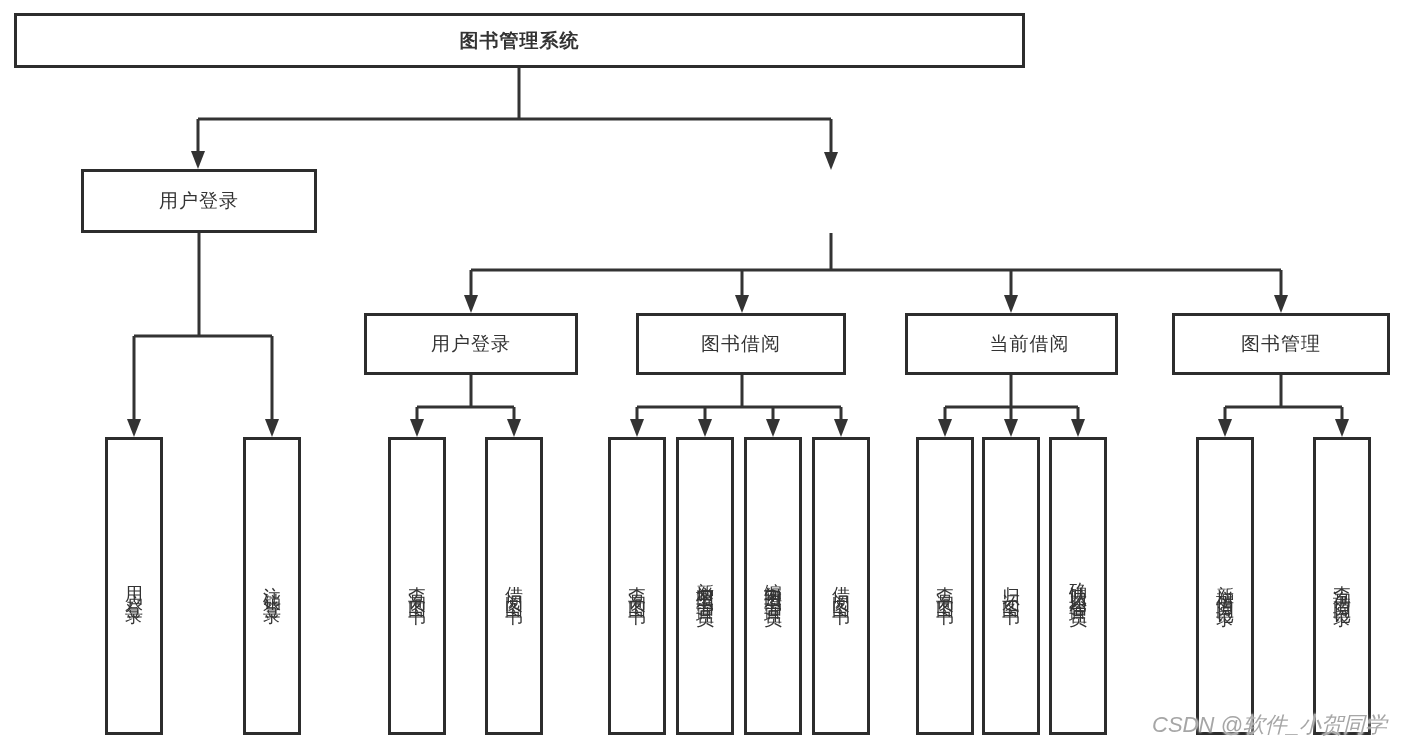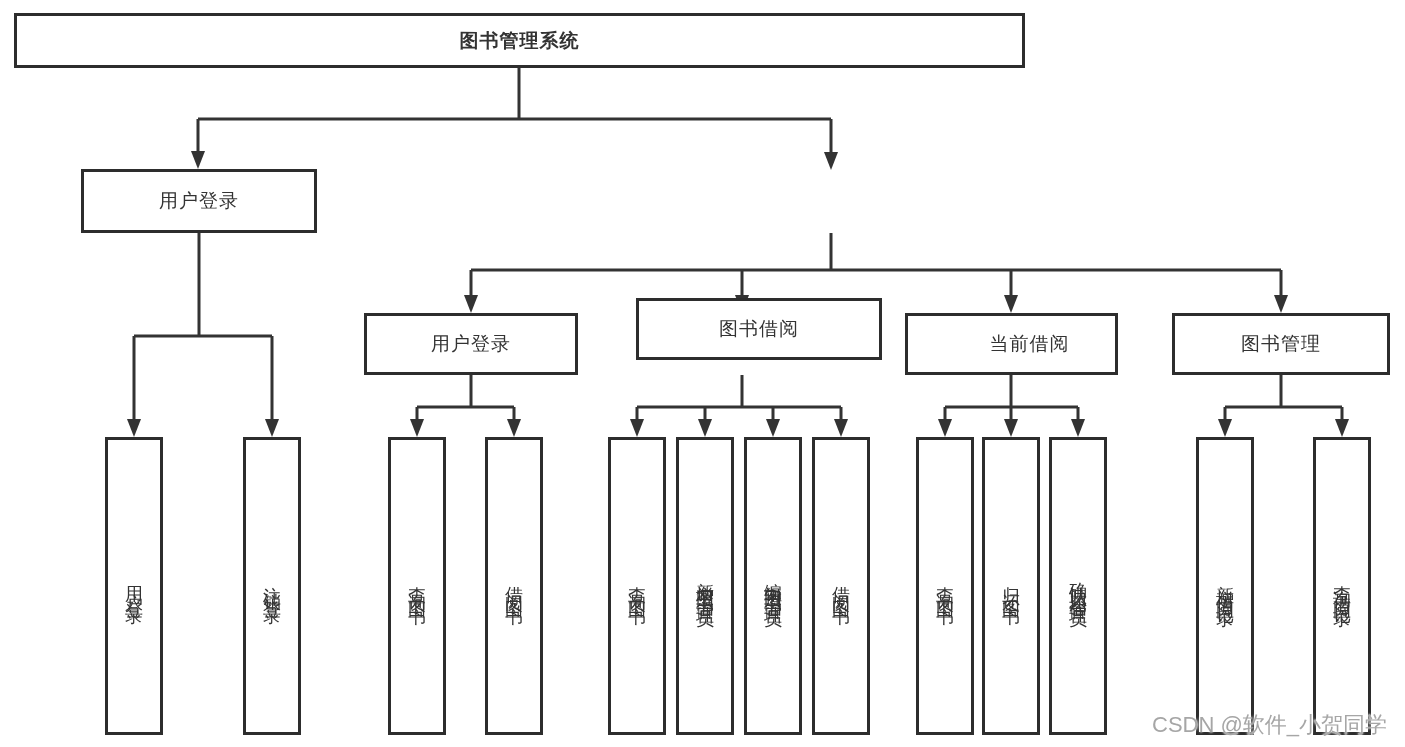--- a/index.html
+++ b/index.html
@@ -40,20 +40,21 @@
     white-space: nowrap;
   }
   .watermark {
     position: absolute;
     left: 1152px; top: 710px;
     z-index: 2;
     font-size: 22px;
     color: #a6a6a6;
     text-shadow: 0 0 3px #ffffff, 0 0 2px #ffffff;
     white-space: nowrap;
+    font-style: italic;
   }
 </style>
 </head>
 <body>
 
 <div class="stage">
 
   <svg class="connectors" viewBox="0 0 1405 747" xmlns="http://www.w3.org/2000/svg">
     <g stroke="#333333" stroke-width="3" fill="none">
       <path d="M519 68 L519 119 M198 119 L831 119 M198 119 L198 153 M831 119 L831 154"></path>
@@ -97,21 +98,21 @@
       <polygon points="1218,419 1232,419 1225,437"></polygon>
       <polygon points="1335,419 1349,419 1342,437"></polygon>
     </g>
   </svg>
 
   <div class="node h-node" style="left:14px; top:13px; width:1011px; height:55px;font-weight:bold;">图书管理系统</div>
 
   <div class="node h-node" style="left:81px; top:169px; width:236px; height:64px;">用户登录</div>
 
   <div class="node h-node" style="left:364px; top:313px; width:214px; height:62px;">用户登录</div>
-  <div class="node h-node" style="left:636px; top:298px; width:246px; height:62px;">图书借阅</div>
+  <div class="node h-node" style="left:636px; top:313px; width:210px; height:62px;">图书借阅</div>
   <div class="node h-node" style="left:905px; top:313px; width:213px; height:62px;padding-left:36px;">当前借阅</div>
   <div class="node h-node" style="left:1172px; top:313px; width:218px; height:62px;">图书管理</div>
 
   <div class="node v-node" style="left:105px; top:437px; width:58px; height:298px;">
     <span class="v-label">用户登录</span>
   </div>
   <div class="node v-node" style="left:243px; top:437px; width:58px; height:298px;">
     <span class="v-label">注销登录</span>
   </div>
 

